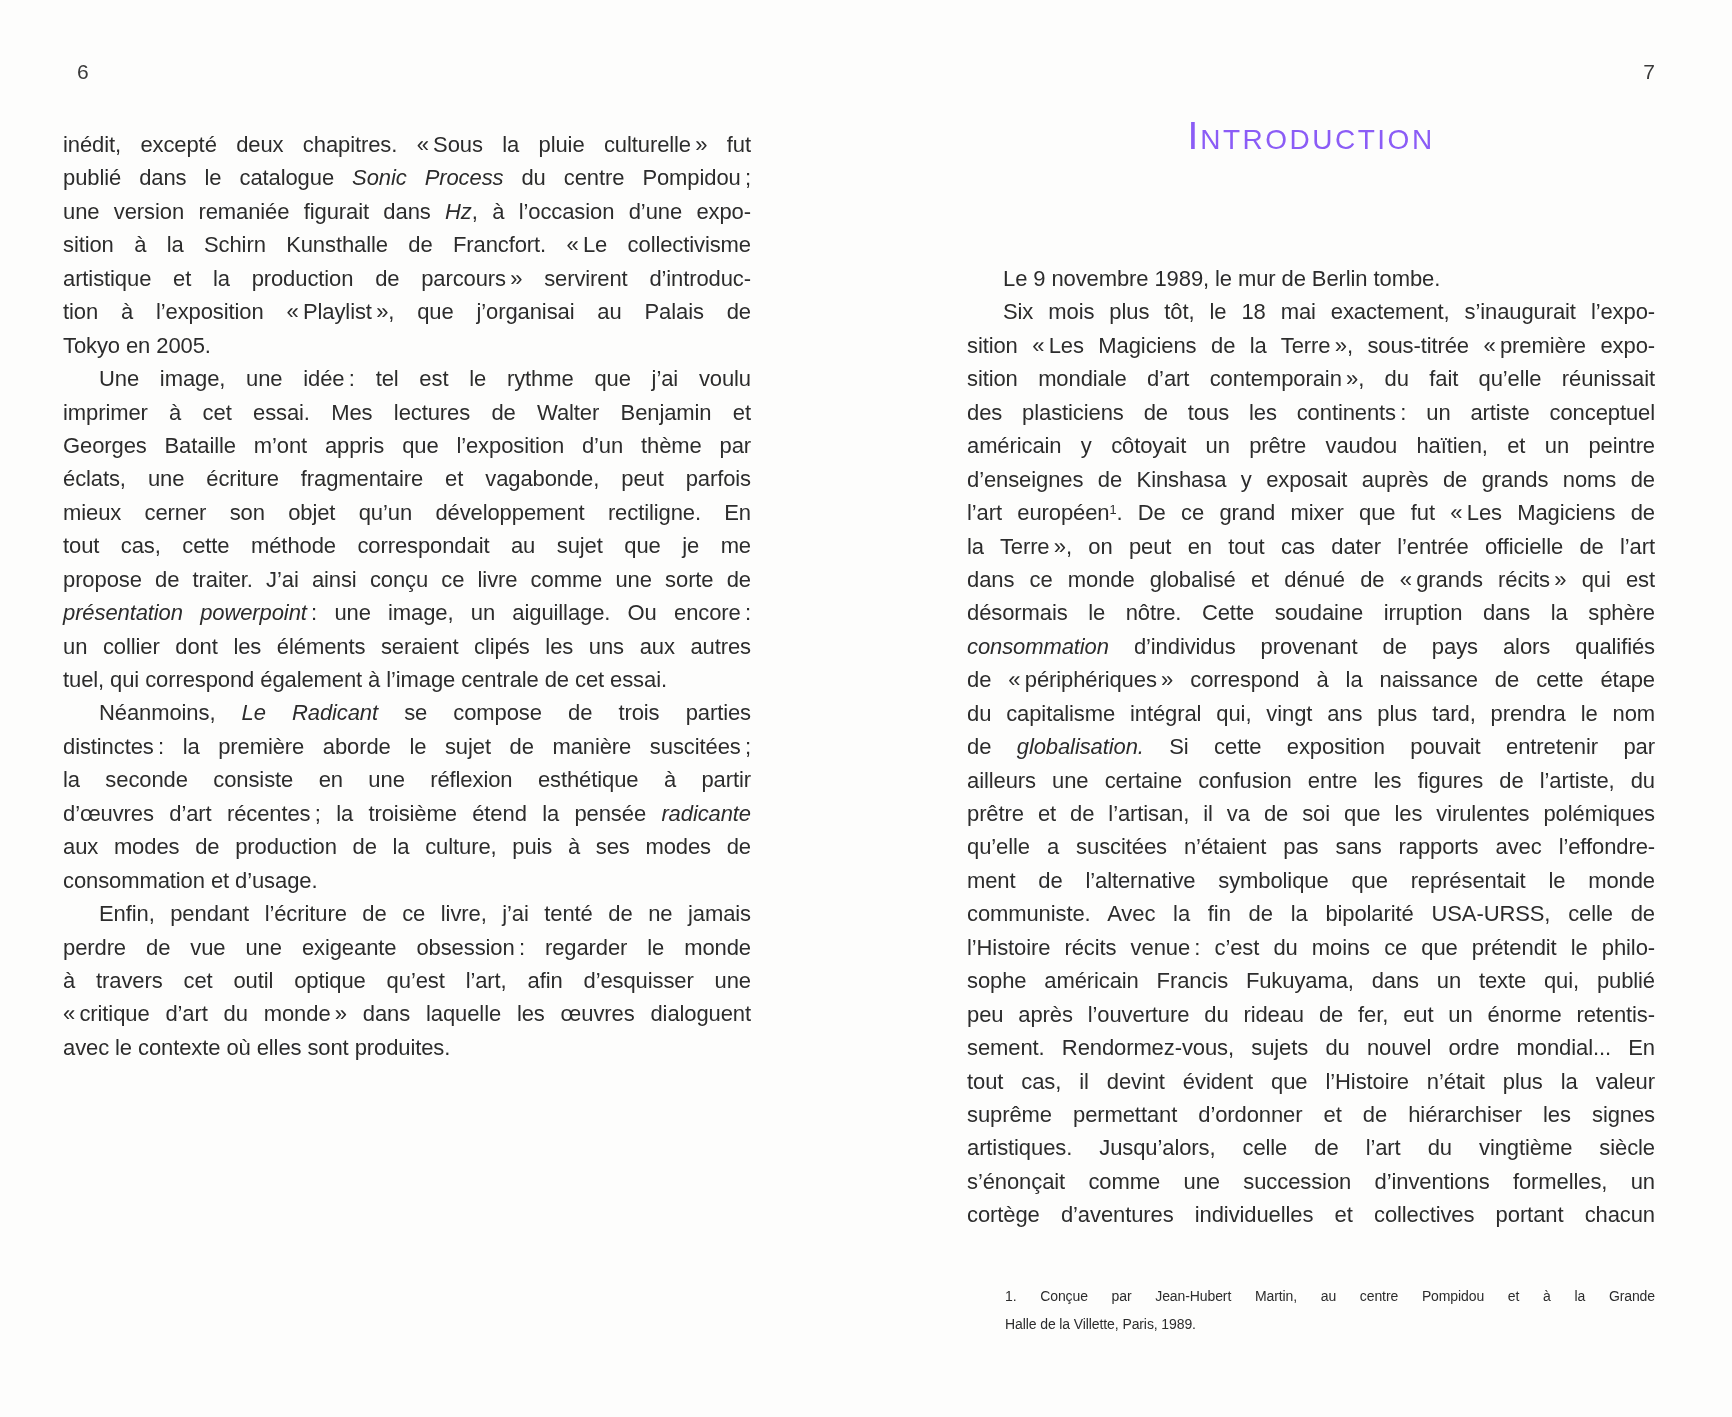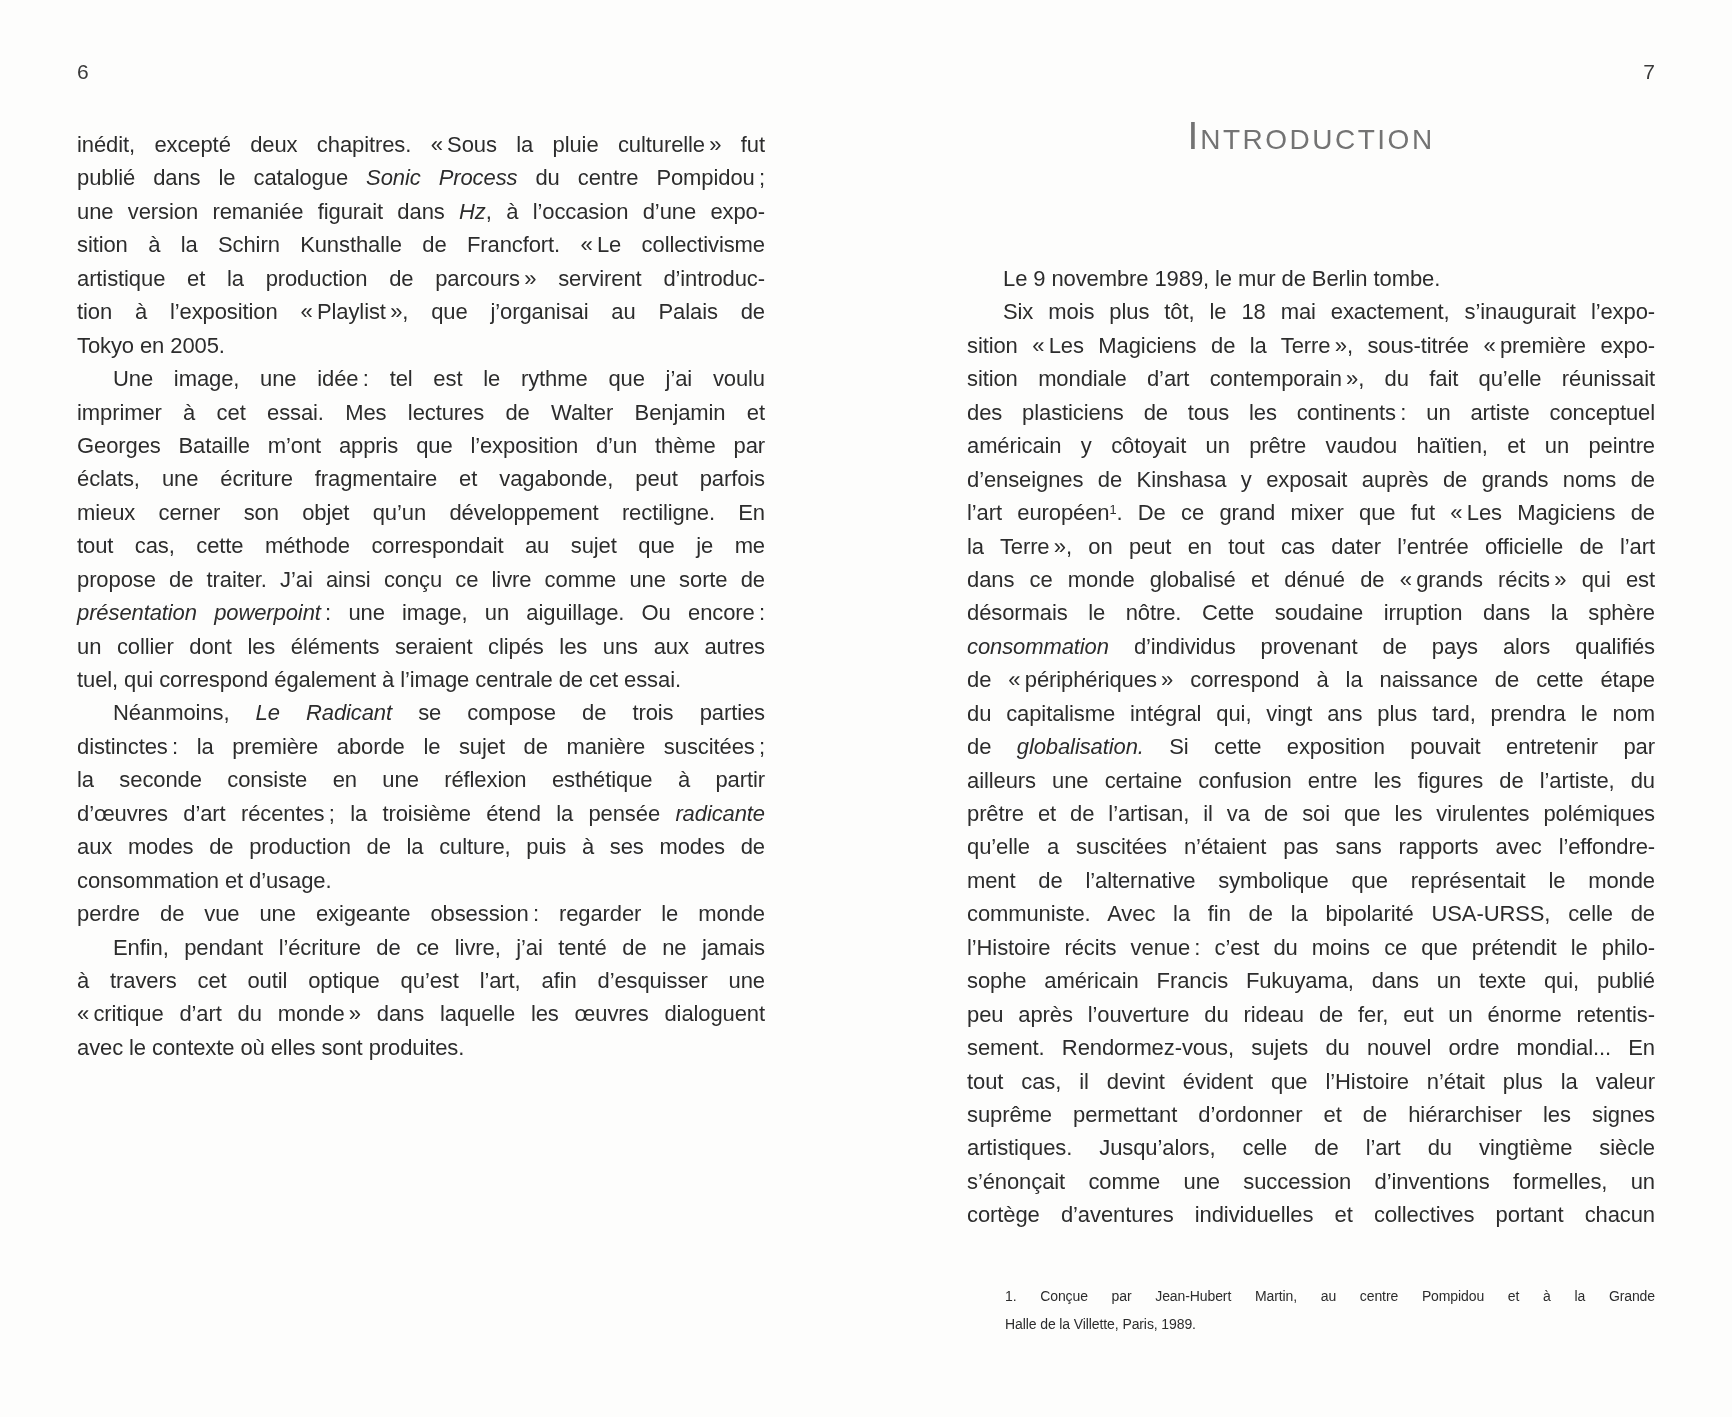--- a/index.html
+++ b/index.html
@@ -16,28 +16,28 @@
   .pagenum {
     position: absolute;
     top: 60px;
     font-size: 21px;
     line-height: 24px;
     color: #3a3a3a;
   }
   #pagenum-left { left: 77px; width: 100px; text-align: left; }
   #pagenum-right { left: 967px; width: 688px; text-align: right; }
 
-  #left-body  { position: absolute; left: 77px;  top: 128px; width: 688px; }
+  #left-body  { position: absolute; left: 63px;  top: 128px; width: 688px; }
   #right-body { position: absolute; left: 967px; top: 262px; width: 688px; }
 
   #chapter-title {
     position: absolute;
     left: 967px; top: 114px; width: 688px;
     text-align: center;
-    color: #737373;
+    color: #8b5cf6;
     white-space: nowrap;
   }
   .title-initial { font-size: 39px; line-height: 44px; letter-spacing: 2px; }
   .title-rest    { font-size: 28px; letter-spacing: 2.5px; }
 
   .line {
     height: 33.45px;
     line-height: 33.45px;
     font-size: 22px;
     letter-spacing: -0.1px;
@@ -95,22 +95,22 @@
       <div class="line"><span>propose de traiter. J’ai ainsi conçu ce livre comme une sorte de</span></div>
       <div class="line"><em>présentation powerpoint</em><span> : une image, un aiguillage. Ou encore :</span></div>
       <div class="line"><span>un collier dont les éléments seraient clipés les uns aux autres</span></div>
       <div class="line last"><span>tuel, qui correspond également à l’image centrale de cet essai.</span></div>
       <div class="line indent"><span>Néanmoins, </span><em>Le Radicant</em><span> se compose de trois parties</span></div>
       <div class="line"><span>distinctes : la première aborde le sujet de manière suscitées ;</span></div>
       <div class="line"><span>la seconde consiste en une réflexion esthétique à partir</span></div>
       <div class="line"><span>d’œuvres d’art récentes ; la troisième étend la pensée </span><em>radicante</em></div>
       <div class="line"><span>aux modes de production de la culture, puis à ses modes de</span></div>
       <div class="line last"><span>consommation et d’usage.</span></div>
+      <div class="line indent"><span>Enfin, pendant l’écriture de ce livre, j’ai tenté de ne jamais</span></div>
       <div class="line"><span>perdre de vue une exigeante obsession : regarder le monde</span></div>
-      <div class="line indent"><span>Enfin, pendant l’écriture de ce livre, j’ai tenté de ne jamais</span></div>
       <div class="line"><span>à travers cet outil optique qu’est l’art, afin d’esquisser une</span></div>
       <div class="line"><span>« critique d’art du monde » dans laquelle les œuvres dialoguent</span></div>
       <div class="line last"><span>avec le contexte où elles sont produites.</span></div>
     </div>
 
   <div id="chapter-title">
     <span class="title-initial">I</span><span class="title-rest">NTRODUCTION</span>
   </div>
 
   <div id="right-body">

